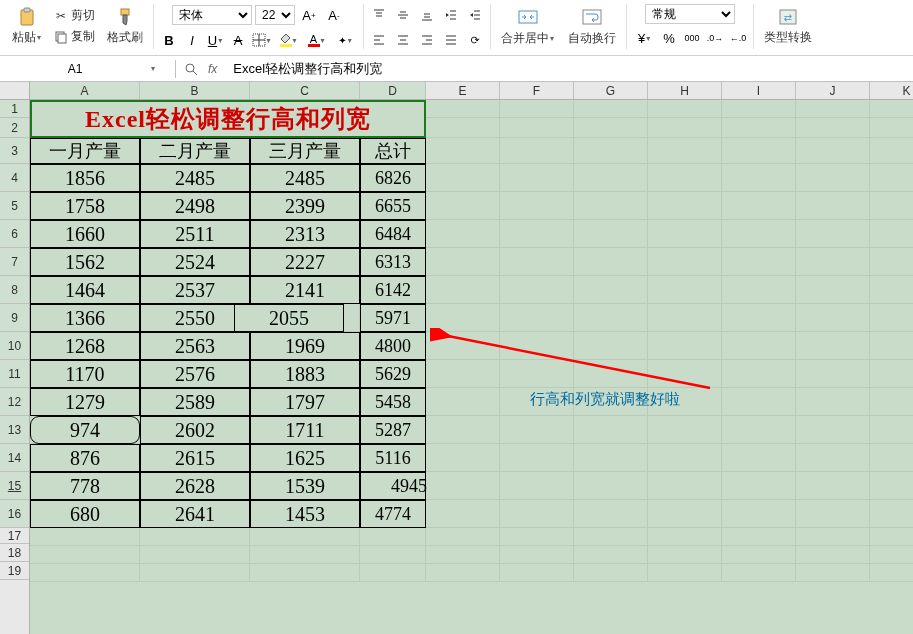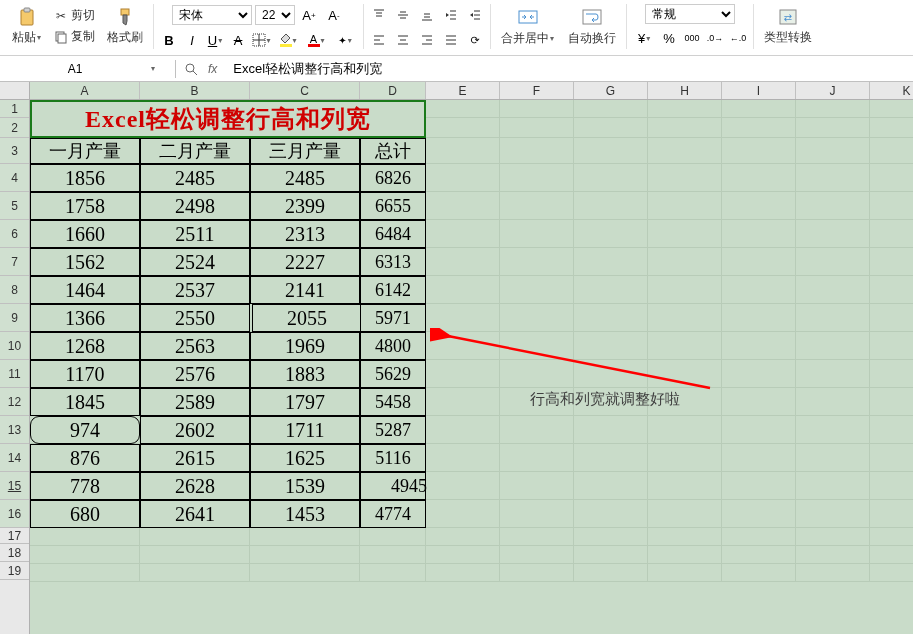--- a/index.html
+++ b/index.html
@@ -46,21 +46,21 @@
   .data-table { position: absolute; left: 0; top: 0; }
   .title-cell { position: absolute; left: 0; top: 0; width: 395px; height: 38px; border: 1.5px solid #000; background: #c9dcc9; display: flex; align-items: center; justify-content: center; font-family: "Microsoft YaHei", serif; font-size: 24px; font-weight: bold; color: #d00000; letter-spacing: 1px; }
   .active-outline { position: absolute; border: 2px solid #1a7a1a; pointer-events: none; }
   .hdr-cell, .d-cell { position: absolute; border: 1px solid #000; background: #c9dcc9; display: flex; align-items: center; justify-content: center; font-family: "SimSun", serif; }
   .hdr-cell { font-size: 18px; }
   .d-cell { font-size: 20px; }
   .tot-cell { font-size: 18px; }
   
   
   .annotation { position: absolute; pointer-events: none; }
-  .anno-text { position: absolute; color: #404040; font-size: 15px; font-family: "Microsoft YaHei"; text-align: center; }
+  .anno-text { position: absolute; color: #0369a1; font-size: 15px; font-family: "Microsoft YaHei"; text-align: center; }
   
   svg { display: block; }
 </style>
 </head>
 <body>
 
 <div class="ribbon">
   <div class="ribbon-group">
     <div class="rb-row">
       <button class="rb-btn rb-big">
@@ -612,31 +612,31 @@
         <div class="d-cell" style="left: 0px; top: 148px; width: 110px; height: 28px;">1562</div>
         <div class="d-cell" style="left: 110px; top: 148px; width: 110px; height: 28px;">2524</div>
         <div class="d-cell" style="left: 220px; top: 148px; width: 110px; height: 28px;">2227</div>
         <div class="d-cell tot-cell" style="left: 330px; top: 148px; width: 66px; height: 28px;">6313</div>
         <div class="d-cell" style="left: 0px; top: 176px; width: 110px; height: 28px;">1464</div>
         <div class="d-cell" style="left: 110px; top: 176px; width: 110px; height: 28px;">2537</div>
         <div class="d-cell" style="left: 220px; top: 176px; width: 110px; height: 28px;">2141</div>
         <div class="d-cell tot-cell" style="left: 330px; top: 176px; width: 66px; height: 28px;">6142</div>
         <div class="d-cell" style="left: 0px; top: 204px; width: 110px; height: 28px;">1366</div>
         <div class="d-cell" style="left: 110px; top: 204px; width: 110px; height: 28px;">2550</div>
-        <div class="d-cell" style="left: 222px; top: 204px; width: 110px; height: 28px;">2055</div>
+        <div class="d-cell" style="left: 204px; top: 204px; width: 110px; height: 28px;">2055</div>
         <div class="d-cell tot-cell" style="left: 330px; top: 204px; width: 66px; height: 28px;">5971</div>
         <div class="d-cell" style="left: 0px; top: 232px; width: 110px; height: 28px;">1268</div>
         <div class="d-cell" style="left: 110px; top: 232px; width: 110px; height: 28px;">2563</div>
         <div class="d-cell" style="left: 220px; top: 232px; width: 110px; height: 28px;">1969</div>
         <div class="d-cell tot-cell" style="left: 330px; top: 232px; width: 66px; height: 28px;">4800</div>
         <div class="d-cell" style="left: 0px; top: 260px; width: 110px; height: 28px;">1170</div>
         <div class="d-cell" style="left: 110px; top: 260px; width: 110px; height: 28px;">2576</div>
         <div class="d-cell" style="left: 220px; top: 260px; width: 110px; height: 28px;">1883</div>
         <div class="d-cell tot-cell" style="left: 330px; top: 260px; width: 66px; height: 28px;">5629</div>
-        <div class="d-cell" style="left: 0px; top: 288px; width: 110px; height: 28px;">1845</div>
+        <div class="d-cell" style="left: 0px; top: 288px; width: 110px; height: 28px;">1279</div>
         <div class="d-cell" style="left: 110px; top: 288px; width: 110px; height: 28px;">2589</div>
         <div class="d-cell" style="left: 220px; top: 288px; width: 110px; height: 28px;">1797</div>
         <div class="d-cell tot-cell" style="left: 330px; top: 288px; width: 66px; height: 28px;">5458</div>
         <div class="d-cell" style="left: 0px; top: 316px; width: 110px; height: 28px; border-radius: 9px;">974</div>
         <div class="d-cell" style="left: 110px; top: 316px; width: 110px; height: 28px;">2602</div>
         <div class="d-cell" style="left: 220px; top: 316px; width: 110px; height: 28px;">1711</div>
         <div class="d-cell tot-cell" style="left: 330px; top: 316px; width: 66px; height: 28px;">5287</div>
         <div class="d-cell" style="left: 0px; top: 344px; width: 110px; height: 28px;">876</div>
         <div class="d-cell" style="left: 110px; top: 344px; width: 110px; height: 28px;">2615</div>
         <div class="d-cell" style="left: 220px; top: 344px; width: 110px; height: 28px;">1625</div>

